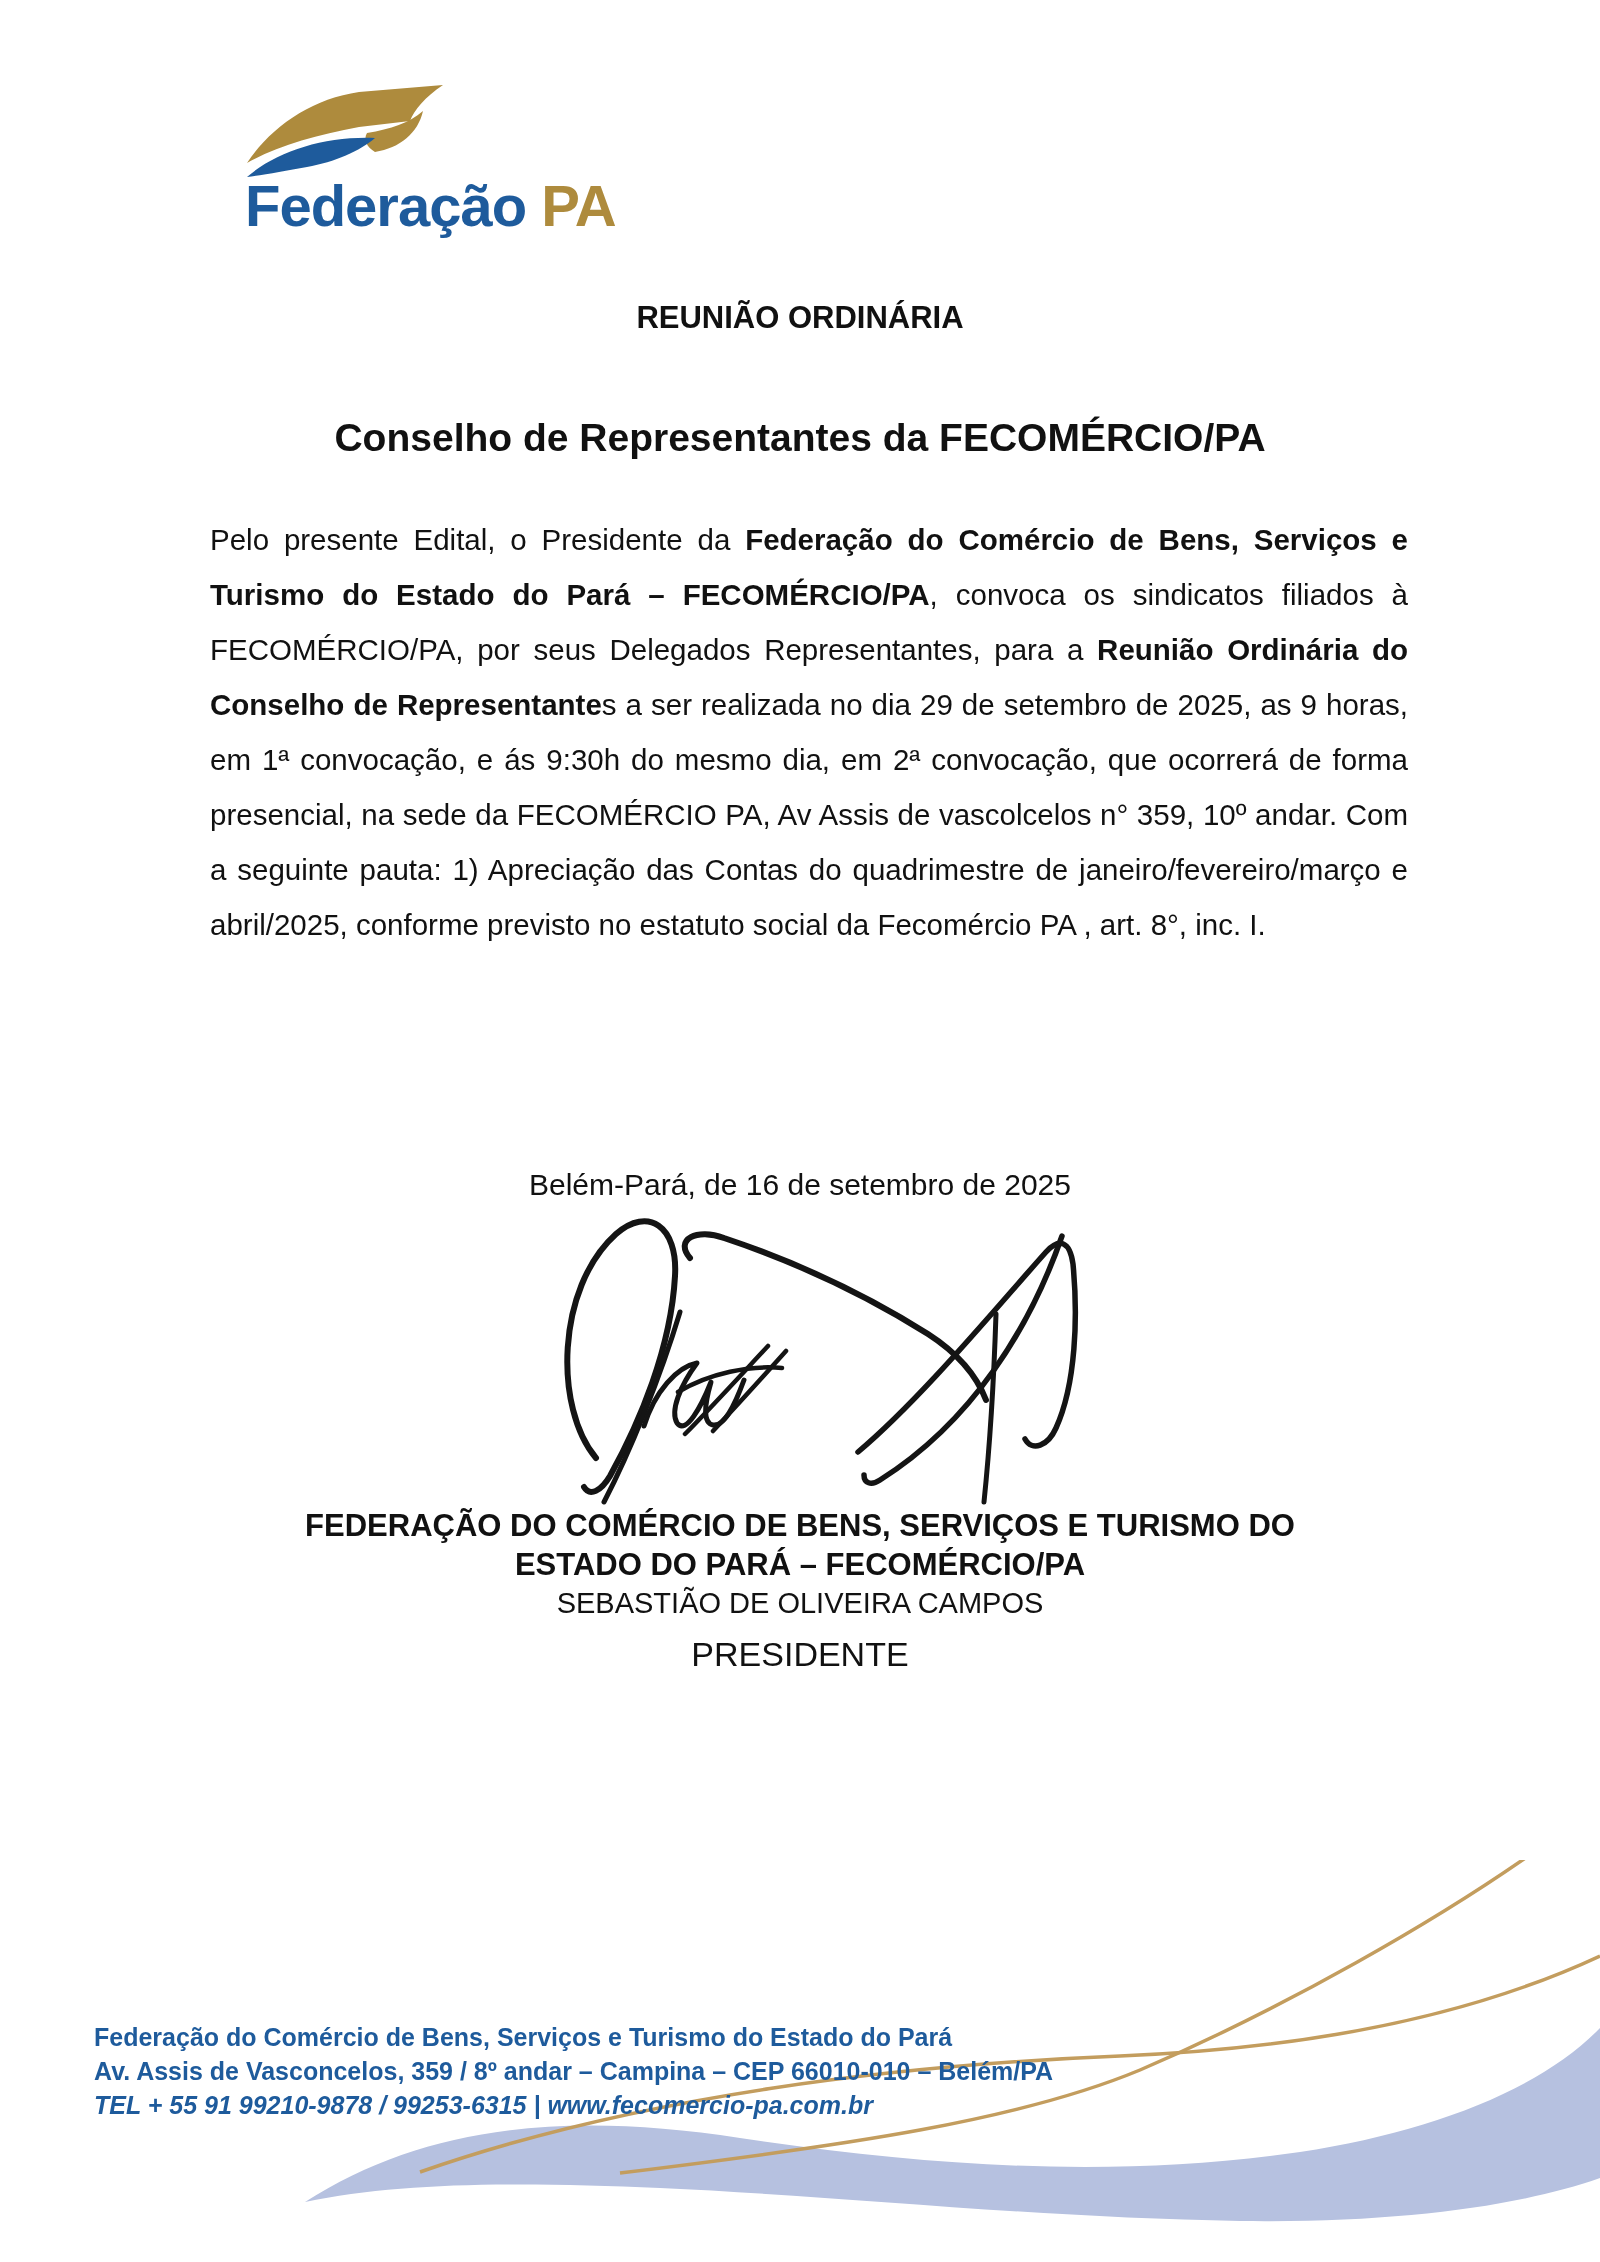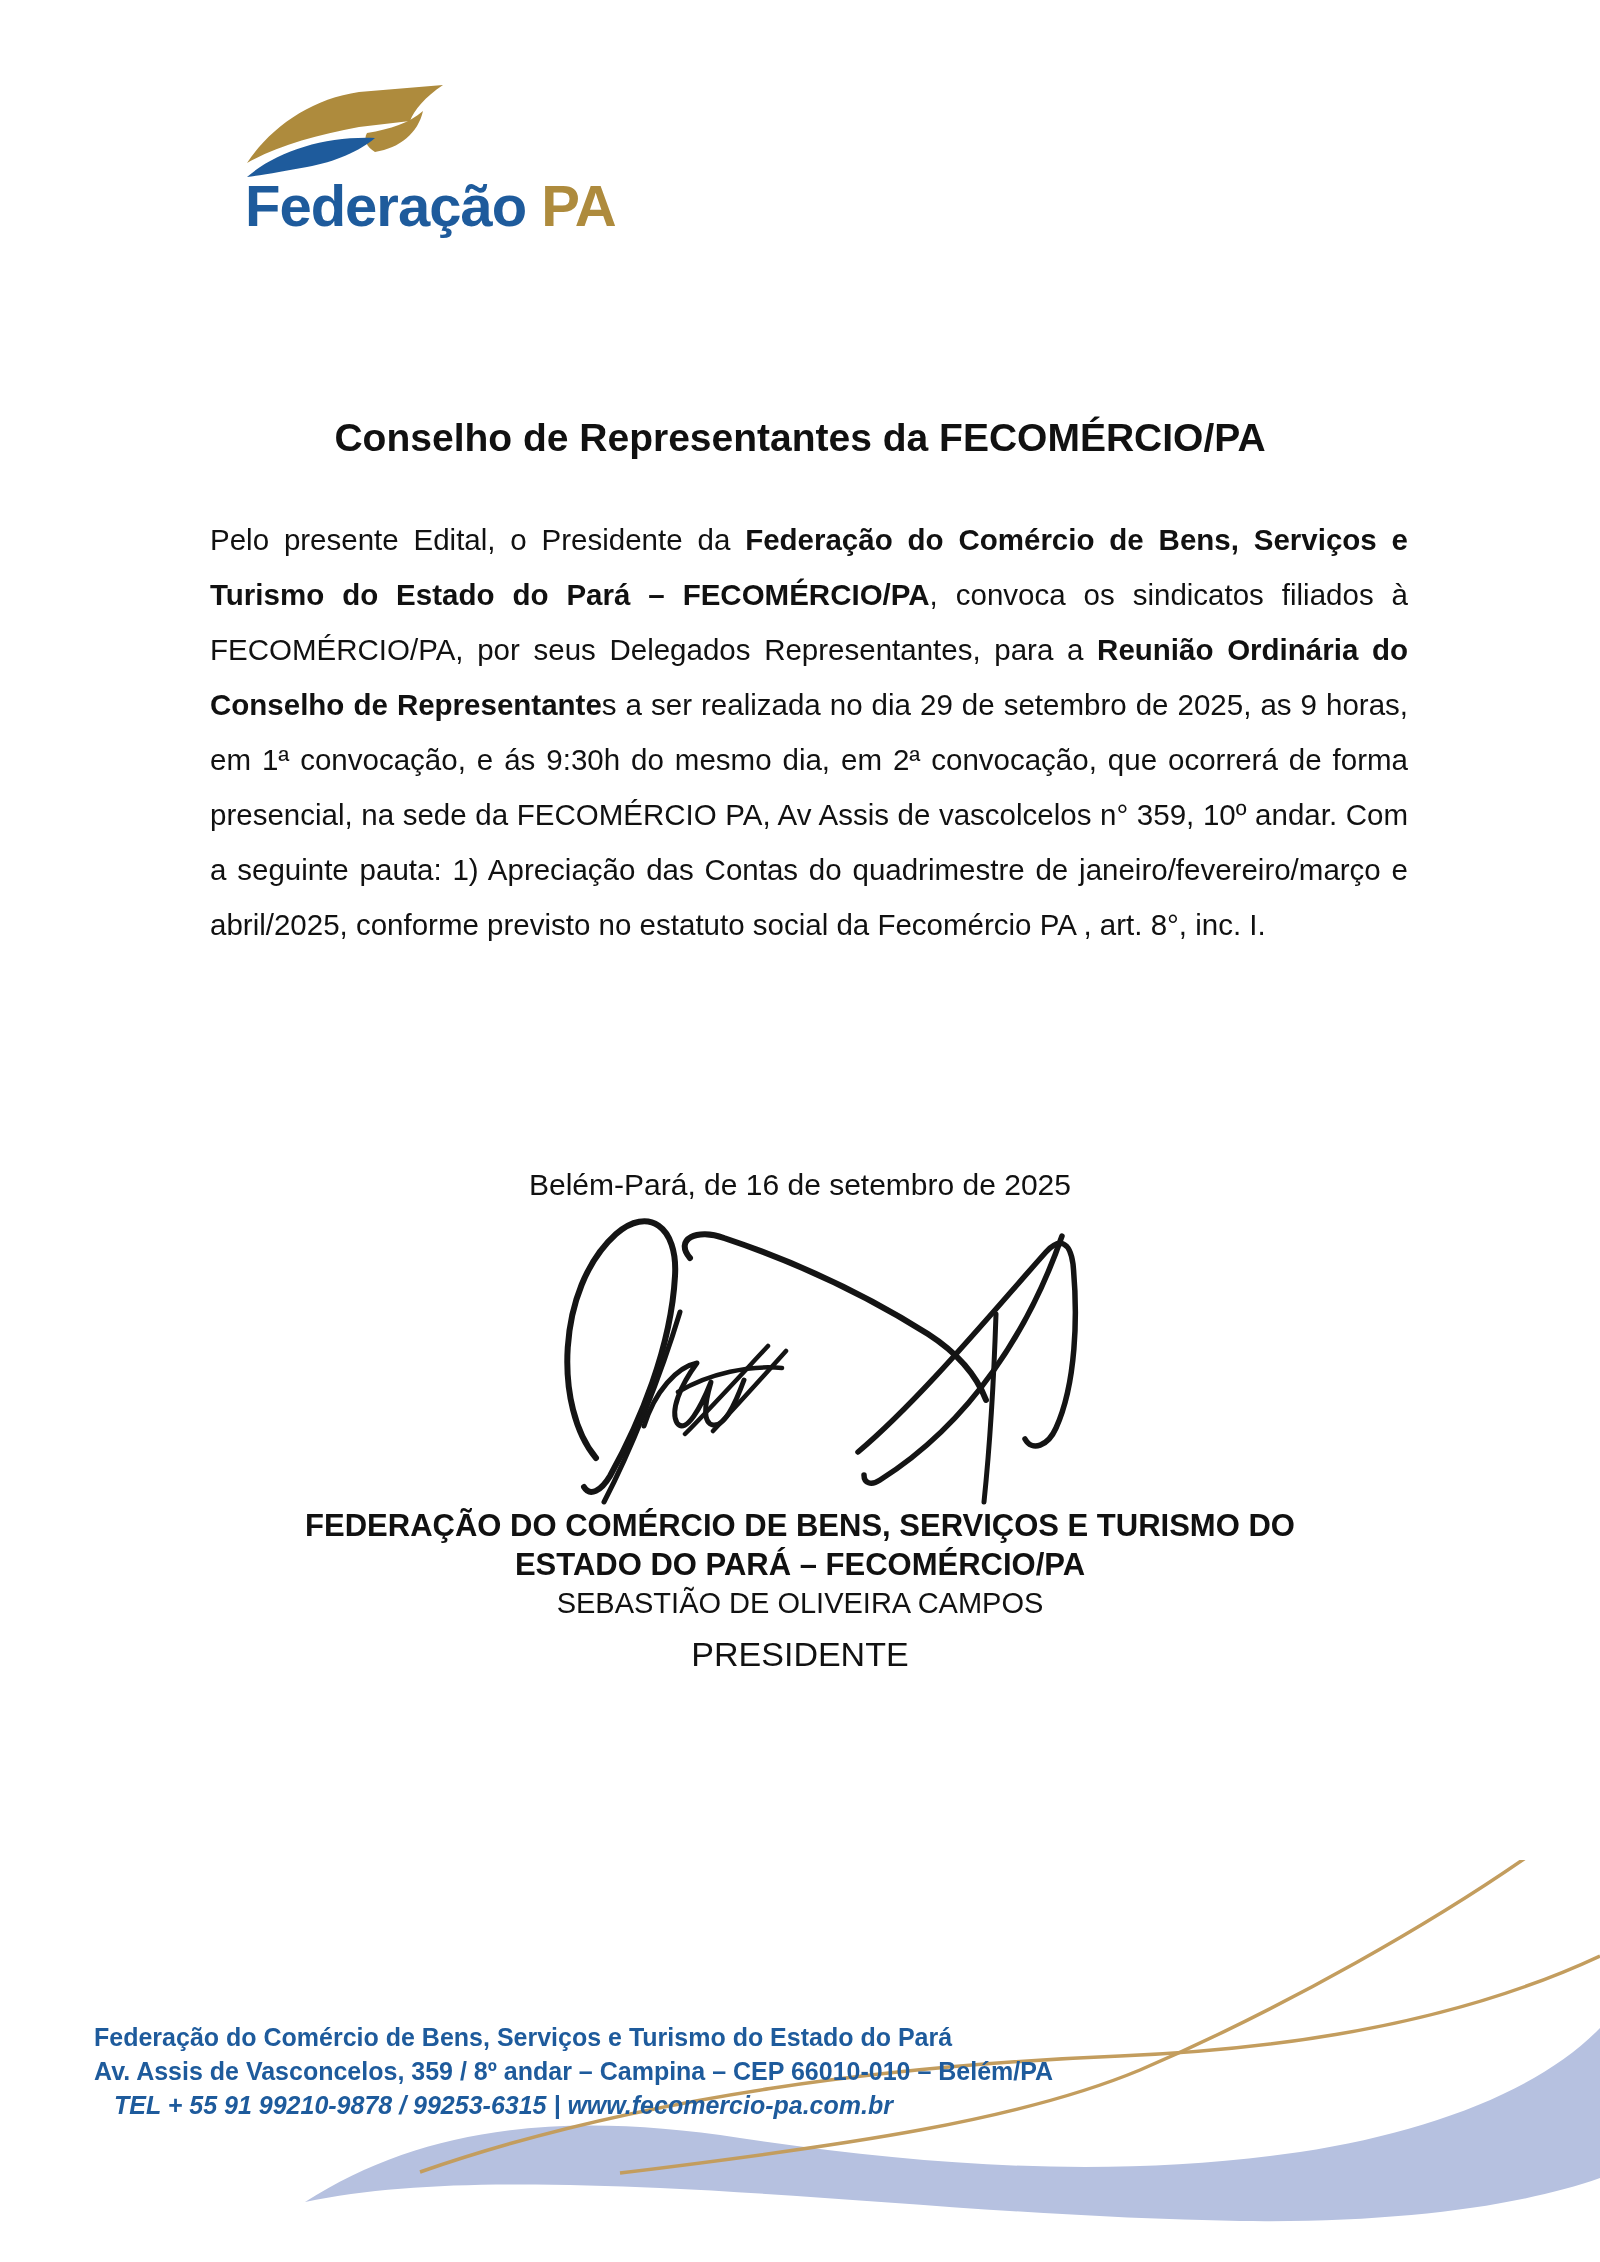--- a/index.html
+++ b/index.html
@@ -53,37 +53,38 @@
   }
   .sig-org{font-size:31px;font-weight:bold;line-height:39px;}
   .sig-name{font-size:29px;margin-top:3px;}
   .sig-title{font-size:34px;margin-top:15px;}
   .footer-text{
     position:absolute;left:94px;top:2020px;
     color:var(--brand-blue);
     font-size:25px;font-weight:bold;line-height:34px;
     z-index:2;
   }
-  .footer-text .italic{font-style:italic;margin-left:20px;}
+  .footer-text .italic{font-style:italic;}
   .decor{position:absolute;left:0;top:1860px;width:1600px;height:402px;pointer-events:none;z-index:1;}
 </style>
 </head>
 <body>
 
 <div class="page">
 
   <div class="logo">
     <svg class="logo-icon" width="230" height="95" viewBox="0 0 230 95" xmlns="http://www.w3.org/2000/svg">
       <path fill="var(--brand-gold)" d="M0,78 C24,42 64,14 112,7 L196,0 C178,12 167,25 163,36 L112,42 C68,50 28,62 0,78 Z"></path>
       <path fill="var(--brand-gold)" d="M120,48 C144,44 162,38 176,26 C171,48 153,63 128,67 C120,62 116,55 120,48 Z"></path>
       <path fill="var(--brand-blue)" d="M0,92 C30,66 78,51 128,53 C113,66 88,77 60,82 C38,86 16,90 0,92 Z"></path>
     </svg>
     <div class="wordmark"><span>Federação </span><span class="pa">PA</span></div>
   </div>
 
+  <div class="doc-title">REUNIÃO ORDINÁRIA</div>
   <div class="doc-subtitle">Conselho de Representantes da FECOMÉRCIO/PA</div>
 
   <p class="body-text"><span>Pelo presente Edital, o Presidente da </span><b>Federação do Comércio de Bens, Serviços e Turismo do Estado do Pará – FECOMÉRCIO/PA</b><span>, convoca os sindicatos filiados à FECOMÉRCIO/PA, por seus Delegados Representantes, para a </span><b>Reunião Ordinária do Conselho de Representante</b><span>s a ser realizada no dia 29 de setembro de 2025, as 9 horas, em 1ª convocação, e ás 9:30h do mesmo dia, em 2ª convocação, que ocorrerá de forma presencial, na sede da FECOMÉRCIO PA, Av Assis de vascolcelos  n° 359, 10º andar. Com a seguinte pauta: 1) Apreciação das Contas do quadrimestre de janeiro/fevereiro/março e abril/2025, conforme previsto no estatuto social da Fecomércio PA , art. 8°, inc. I.</span></p>
 
   <div class="date-line">Belém-Pará, de 16 de setembro de 2025</div>
 
   <svg class="signature" width="580" height="312" viewBox="0 0 580 312" xmlns="http://www.w3.org/2000/svg" fill="none" stroke="#141414" stroke-linecap="round" stroke-linejoin="round">
 
     <path stroke-width="6" d="M68,262 C26,212 28,92 88,38 C120,10 150,30 147,80 C143,152 112,226 82,280 C73,295 62,301 56,291"></path>
 

